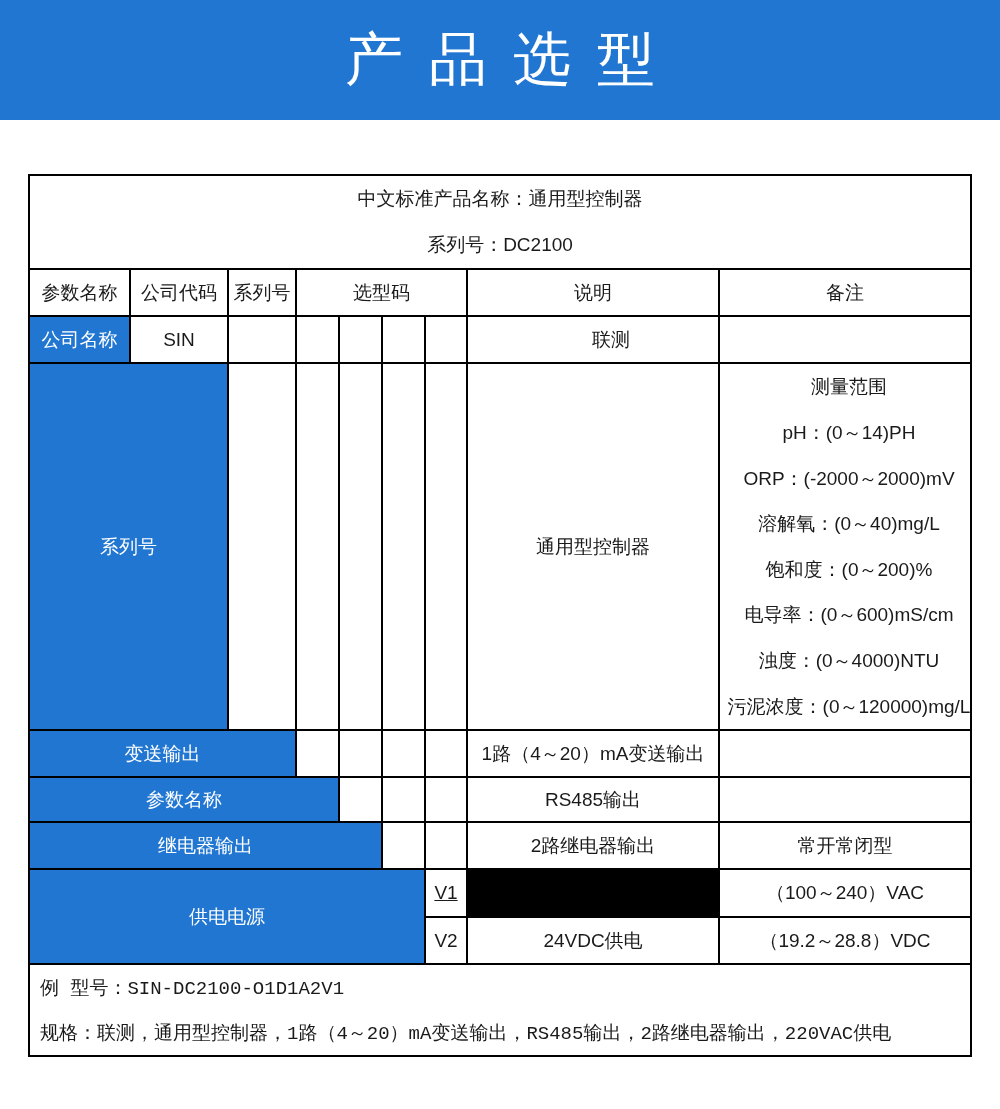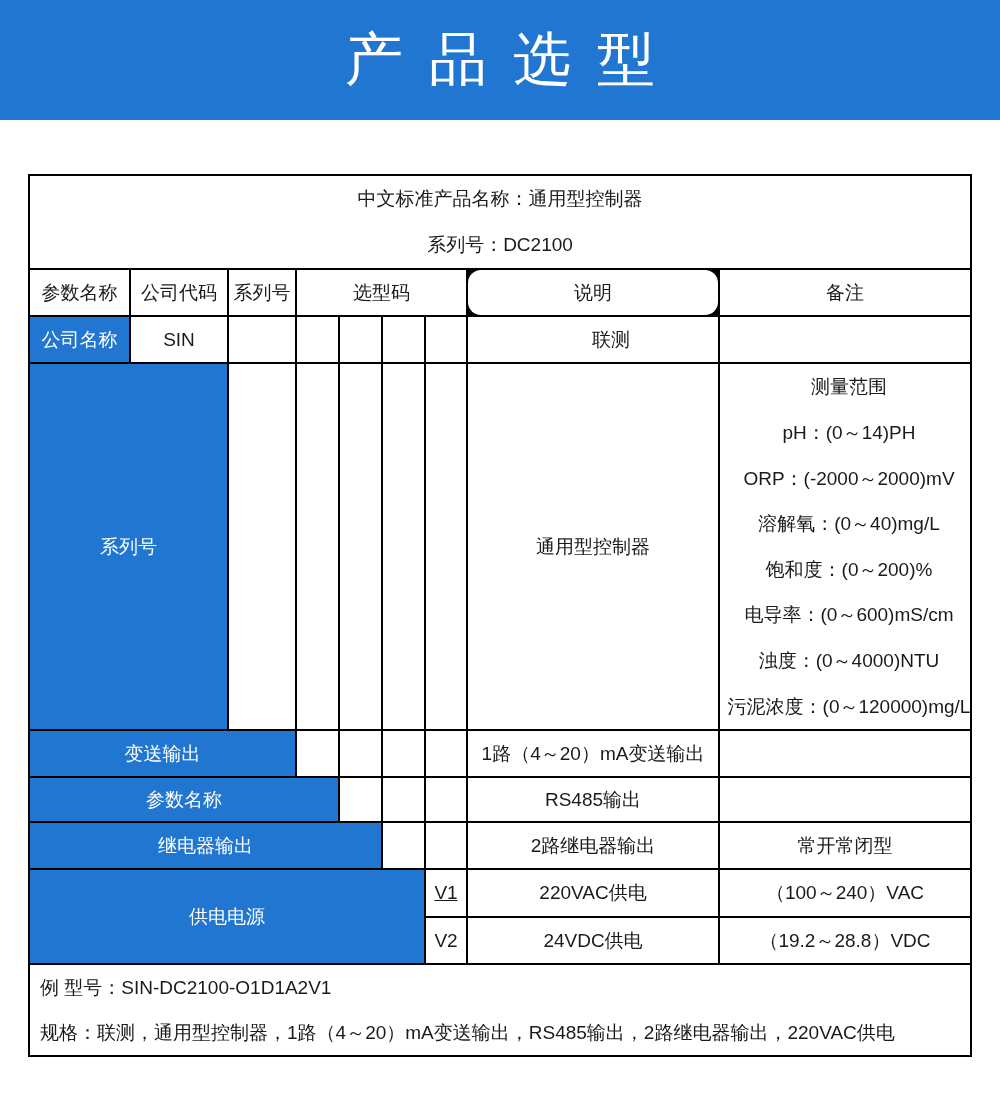--- a/index.html
+++ b/index.html
@@ -93,21 +93,21 @@
 
     <div class="cell stack" style="grid-area:1/1/2/10;">
       <div>中文标准产品名称：通用型控制器</div>
       <div>系列号：DC2100</div>
     </div>
 
     <div class="cell" style="grid-area:2/1/3/2;">参数名称</div>
     <div class="cell" style="grid-area:2/2/3/3;">公司代码</div>
     <div class="cell" style="grid-area:2/3/3/4;">系列号</div>
     <div class="cell" style="grid-area:2/4/3/8;">选型码</div>
-    <div class="cell" style="grid-area:2/8/3/9;border-radius:13px;">说明</div>
+    <div class="cell" style="grid-area:2/8/3/9;">说明</div>
     <div class="cell" style="grid-area:2/9/3/10;">备注</div>
 
     <div class="cell blue" style="grid-area:3/1/4/2;">公司名称</div>
     <div class="cell" style="grid-area:3/2/4/3;">SIN</div>
     <div class="cell" style="grid-area:3/3/4/4;"></div>
     <div class="cell" style="grid-area:3/4/4/5;"></div>
     <div class="cell" style="grid-area:3/5/4/6;"></div>
     <div class="cell" style="grid-area:3/6/4/7;"></div>
     <div class="cell" style="grid-area:3/7/4/8;"></div>
     <div class="cell" style="grid-area:3/8/4/9;padding-left:36px;">联测</div>
@@ -147,25 +147,24 @@
     <div class="cell" style="grid-area:6/9/7/10;"></div>
 
     <div class="cell blue" style="grid-area:7/1/8/6;">继电器输出</div>
     <div class="cell" style="grid-area:7/6/8/7;"></div>
     <div class="cell" style="grid-area:7/7/8/8;"></div>
     <div class="cell" style="grid-area:7/8/8/9;">2路继电器输出</div>
     <div class="cell" style="grid-area:7/9/8/10;">常开常闭型</div>
 
     <div class="cell blue" style="grid-area:8/1/10/7;">供电电源</div>
     <div class="cell" style="grid-area:8/7/9/8;text-decoration:underline;">V1</div>
-    <div class="cell" style="grid-area:8/8/9/9;">220VAC供电</div>
     <div class="cell" style="grid-area:8/9/9/10;text-align:center;">（100～240）VAC</div>
     <div class="cell" style="grid-area:9/7/10/8;">V2</div>
     <div class="cell" style="grid-area:9/8/10/9;text-align:center;">24VDC供电</div>
     <div class="cell" style="grid-area:9/9/10/10;">（19.2～28.8）VDC</div>
 
-    <div class="cell stack-left" style="grid-area:10/1/11/10;">
+    <div class="cell stack-left" style="grid-area:10/1/11/10;font-family:Liberation Mono, monospace;">
       <div>例 型号：SIN-DC2100-O1D1A2V1</div>
       <div>规格：联测，通用型控制器，1路（4～20）mA变送输出，RS485输出，2路继电器输出，220VAC供电</div>
     </div>
 
   </div>
 </div>
 
 </body></html>

